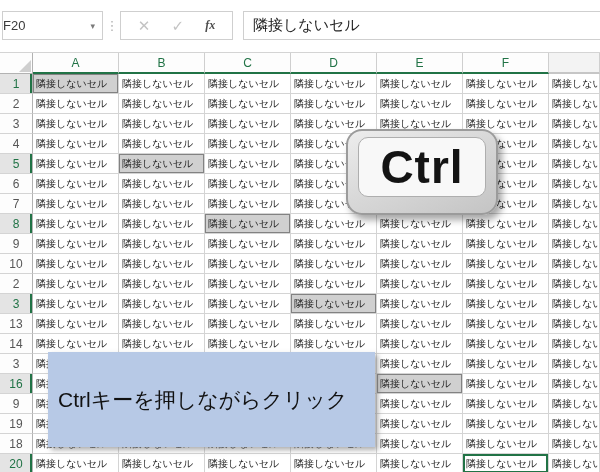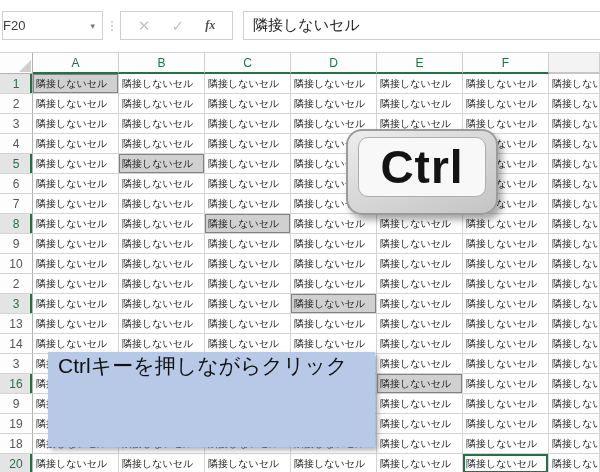--- a/index.html
+++ b/index.html
@@ -85,21 +85,21 @@
     position:absolute; left:10px; right:10px; top:6px; bottom:16px;
     background:#f8f8f8; border:1px solid #aeaeae; border-radius:10px;
     display:flex; align-items:center; justify-content:center;
     font-size:46px; font-weight:bold; color:#141414; letter-spacing:1px;text-align:center;
   }
 
   
   .tooltip {
     position:absolute; left:48px; top:352px; width:327px; height:95px;
     background:#b7c9e6; box-shadow:3px 3px 5px rgba(110,110,110,0.55);
-    display:flex; align-items:flex-start; padding-left:10px;
+    display:flex; align-items:center; padding-left:10px;
     font-size:21px; color:#111; z-index:20; white-space:nowrap;
   }
 </style>
 </head>
 <body>
 
 <div class="screen">
 
   <div class="topbar">
     <div class="namebox">

